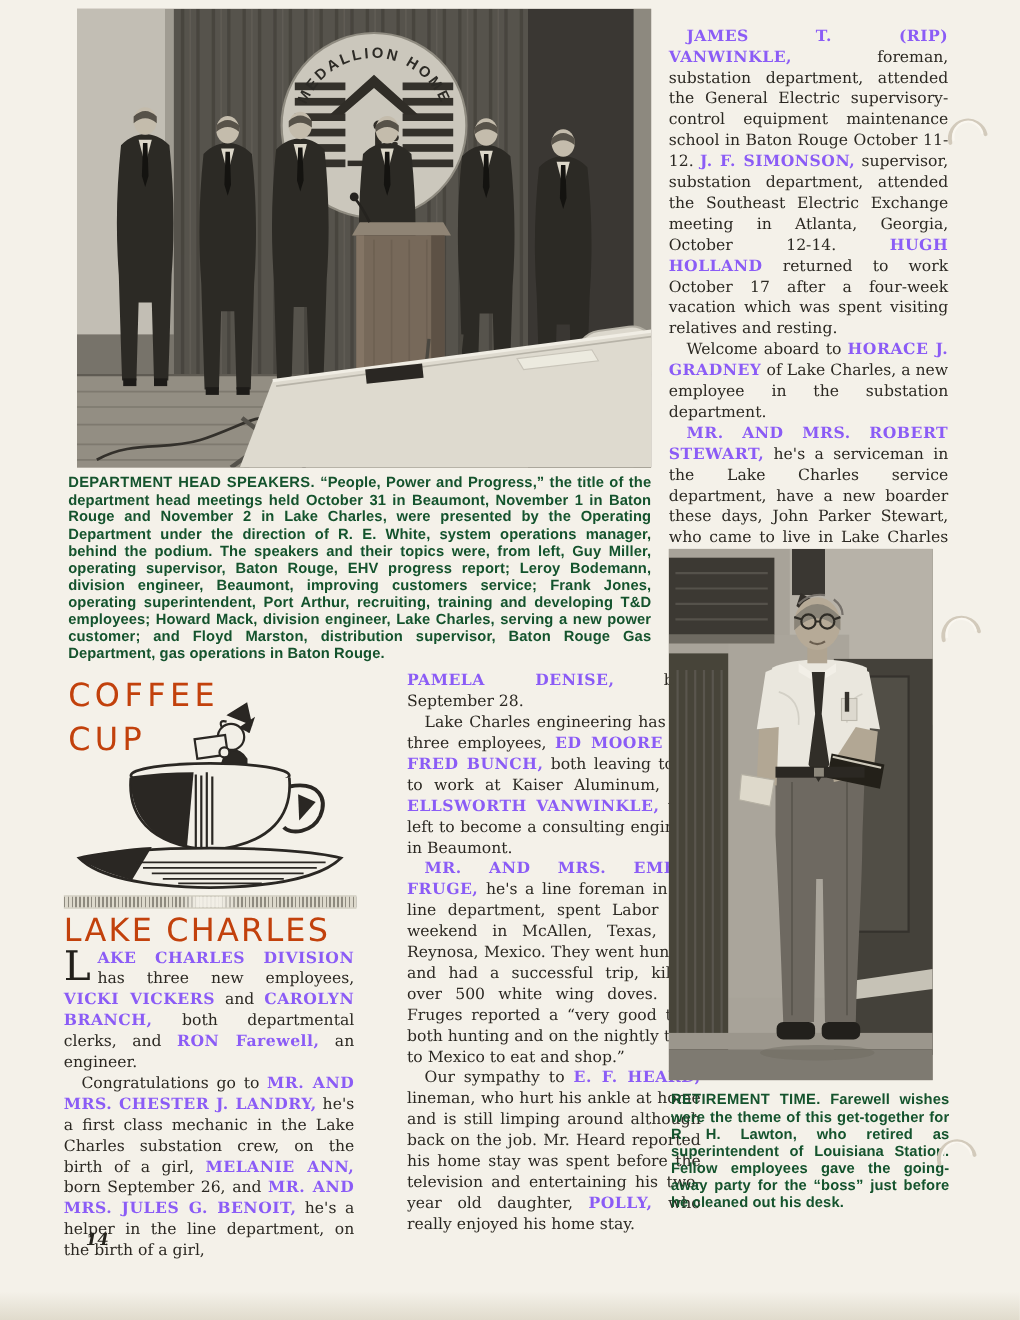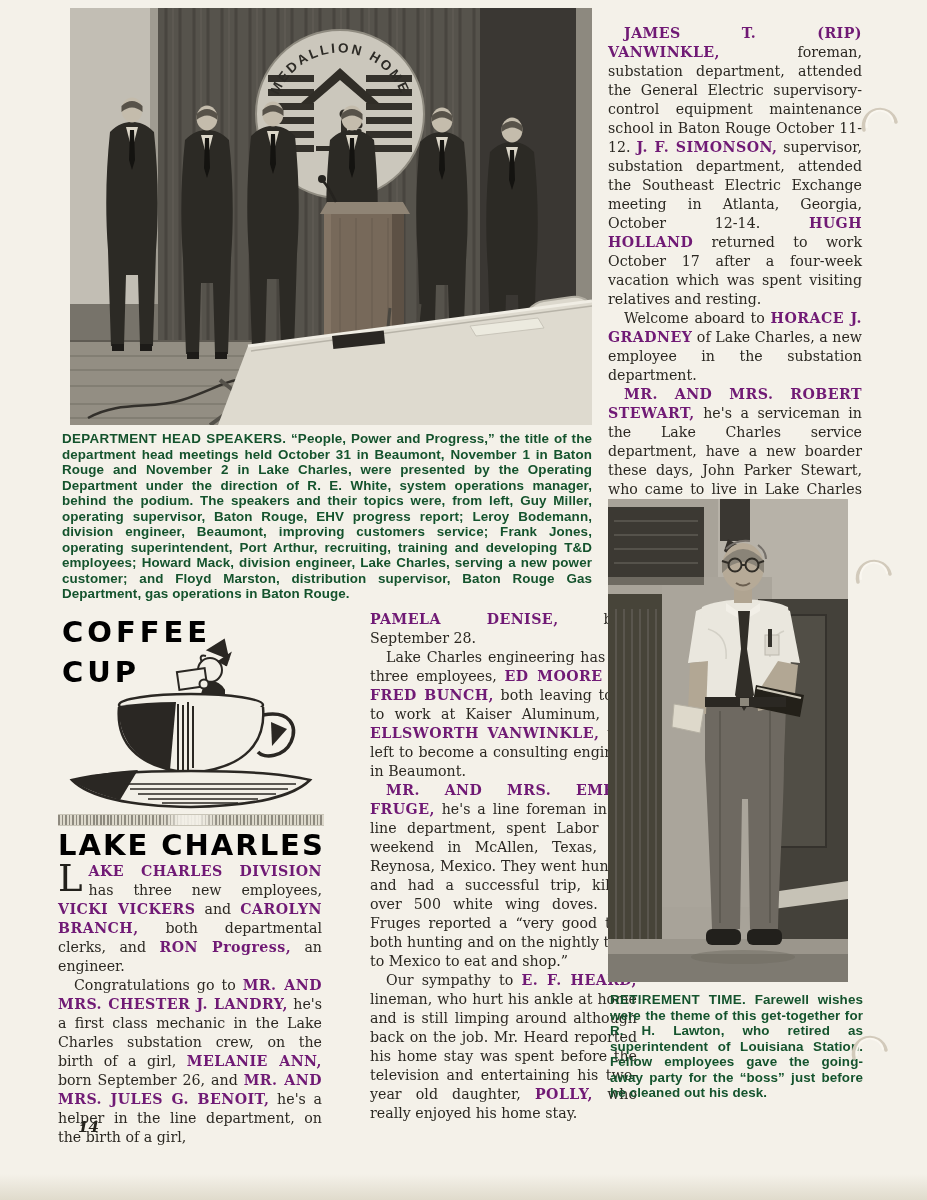--- a/index.html
+++ b/index.html
@@ -18,32 +18,32 @@
     font-size:13.4px;line-height:15.5px;letter-spacing:.1px;
     text-align:justify;color:#14532d;margin:0;
   }
   .sans-caption .lead{letter-spacing:.3px;}
   
   .bodycol p{
     margin:0;font-size:14.2px;line-height:19px;text-align:justify;
     color:#2b2822;
   }
   .bodycol p.indent{text-indent:16px;}
-  .bodycol b{font-weight:bold;letter-spacing:.45px;color:#701a75;}
+  .bodycol b{font-weight:bold;letter-spacing:.45px;color:#8b5cf6;}
   .byline{
     margin:3px 4px 0 0;text-align:right;font-style:italic;
     font-size:15.5px;color:#28251f;
   }
   .dropcap{
     float:left;font-size:37px;line-height:30px;padding:2px 6px 0 0;
     color:#22201b;font-family:"DejaVu Serif",serif;
   }
   
   .display{
-    font-family:"DejaVu Sans",sans-serif;font-weight:bold;color:#000000;margin:0;
+    font-family:"DejaVu Sans",sans-serif;font-weight:normal;color:#c2410c;margin:0;
   }
   .coffee-title{font-size:29px;line-height:40px;letter-spacing:4px;}
   .lake-heading{font-size:29px;line-height:24px;letter-spacing:2px;}
   
   .halftone-band{
     height:10px;
     background:
       linear-gradient(90deg, rgba(244,241,233,0) 0 40%, rgba(244,241,233,.9) 46% 53%, rgba(244,241,233,0) 60%),
       repeating-linear-gradient(90deg,#8e8a7f 0 1.5px,#ddd9cc 1.5px 3.5px);
     border-top:1px solid #c9c5b8;border-bottom:1px solid #c9c5b8;
@@ -210,21 +210,21 @@
   </svg>
   <h2 class="display coffee-title" style="position:absolute;left:4px;top:2px;">COFFEE</h2>
   <h2 class="display coffee-title" style="position:absolute;left:4px;top:42px;">CUP</h2>
 </div>
 
 <div class="halftone-band abs" style="left:58px;top:814px;width:266px;"></div>
 
 <h2 class="display lake-heading abs" style="left:58px;top:833px;">LAKE CHARLES</h2>
 
 <div class="bodycol abs" style="left:58px;top:862px;width:264px;">
-  <p><span class="dropcap">L</span><span><b>AKE CHARLES DIVISION</b><span> has three new employees, </span><b>VICKI VICKERS</b><span> and </span><b>CAROLYN BRANCH,</b><span> both departmental clerks, and </span><b>RON Progress,</b><span> an engineer.</span></span></p>
+  <p><span class="dropcap">L</span><span><b>AKE CHARLES DIVISION</b><span> has three new employees, </span><b>VICKI VICKERS</b><span> and </span><b>CAROLYN BRANCH,</b><span> both departmental clerks, and </span><b>RON Farewell,</b><span> an engineer.</span></span></p>
   <p class="indent"><span>Congratulations go to </span><b>MR. AND MRS. CHESTER J. LANDRY,</b><span> he's a first class mechanic in the Lake Charles substation crew, on the birth of a girl, </span><b>MELANIE ANN,</b><span> born September 26, and </span><b>MR. AND MRS. JULES G. BENOIT,</b><span> he's a helper in the line department, on the birth of a girl,</span></p>
 </div>
 
 <div class="bodycol abs" style="left:333px;top:610px;width:267px;margin-left:37px;">
   <p><b>PAMELA DENISE,</b><span> born September 28.</span></p>
   <p class="indent"><span>Lake Charles engineering has lost three employees, </span><b>ED MOORE</b><span> and </span><b>FRED BUNCH,</b><span> both leaving to go to work at Kaiser Aluminum, and </span><b>ELLSWORTH VANWINKLE,</b><span> who left to become a consulting engineer in Beaumont.</span></p>
   <p class="indent"><b>MR. AND MRS. EMERY FRUGE,</b><span> he's a line foreman in the line department, spent Labor Day weekend in McAllen, Texas, and Reynosa, Mexico. They went hunting and had a successful trip, killing over 500 white wing doves. The Fruges reported a “very good time both hunting and on the nightly trips to Mexico to eat and shop.”</span></p>
   <p class="indent"><span>Our sympathy to </span><b>E. F. HEARD,</b><span> lineman, who hurt his ankle at home and is still limping around although back on the job. Mr. Heard reported his home stay was spent before the television and entertaining his two-year old daughter, </span><b>POLLY,</b><span> who really enjoyed his home stay.</span></p>
 </div>
 

